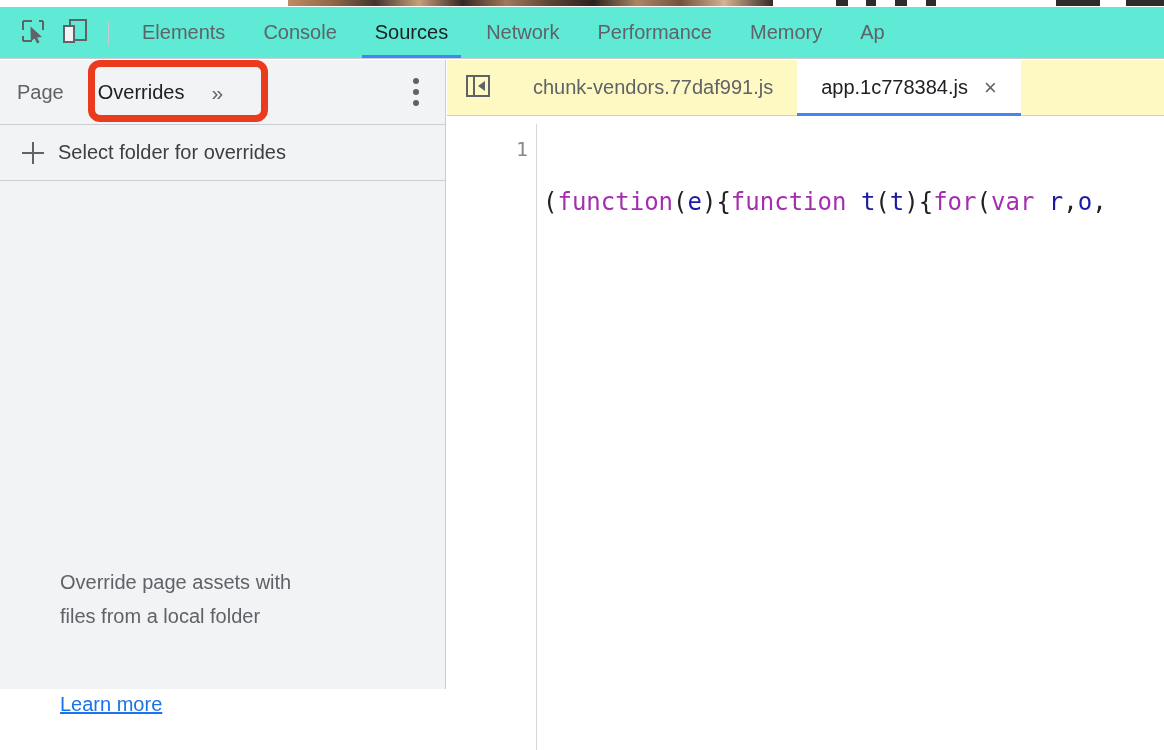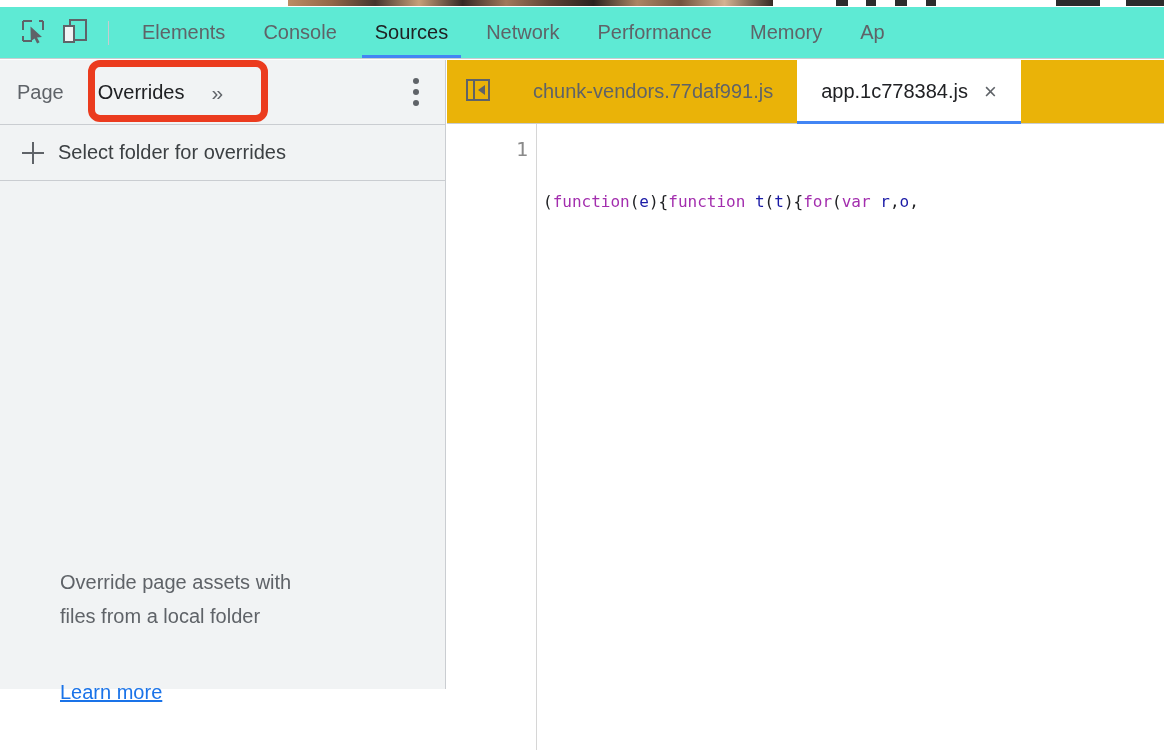--- a/index.html
+++ b/index.html
@@ -182,21 +182,21 @@
     box-sizing: border-box;
   }
   .empty-text {
     font-size: 20px;
     line-height: 34px;
     color: #5f6368;
     max-width: 320px;
   }
   .learn-more {
     display: inline-block;
-    margin-top: 48px;
+    margin-top: 60px;
     font-size: 20px;
     color: #1a73e8;
     text-decoration: underline;
   }
 
   
   .annot-box {
     position: absolute;
     left: 88px; top: 60px;
     width: 180px; height: 62px;
@@ -208,22 +208,22 @@
 
   
   .editor {
     position: absolute;
     left: 447px; top: 60px;
     width: 717px; height: 690px;
     background: #ffffff;
   }
   .file-tabbar {
     position: relative;
-    height: 64px;
-    background: #eab308;
+    height: 56px;
+    background: #fef9c3;
     border-bottom: 1px solid #cacdd1;
     box-sizing: border-box;
     display: flex;
     align-items: stretch;
   }
   .collapse-btn {
     width: 62px;
     display: flex;
     align-items: center;
     justify-content: center;
@@ -272,21 +272,21 @@
     text-align: right;
     padding: 13px 8px 0 0;
     font-family: "DejaVu Sans Mono", monospace;
     font-size: 20px;
     color: #8a8a8a;
   }
   .code-lines {
     flex: 1 1 auto;
     padding: 13px 0 8px 6px;
     font-family: "DejaVu Sans Mono", monospace;
-    font-size: 16px;
+    font-size: 24px;
     line-height: 26px;
     color: #202124;
     white-space: pre;
     overflow: hidden;
   }
   .tok-kw   { color: #a32eae; }
   .tok-var  { color: #1a1aa6; }
   .tok-pln  { color: #202124; }
 </style>
 </head>

